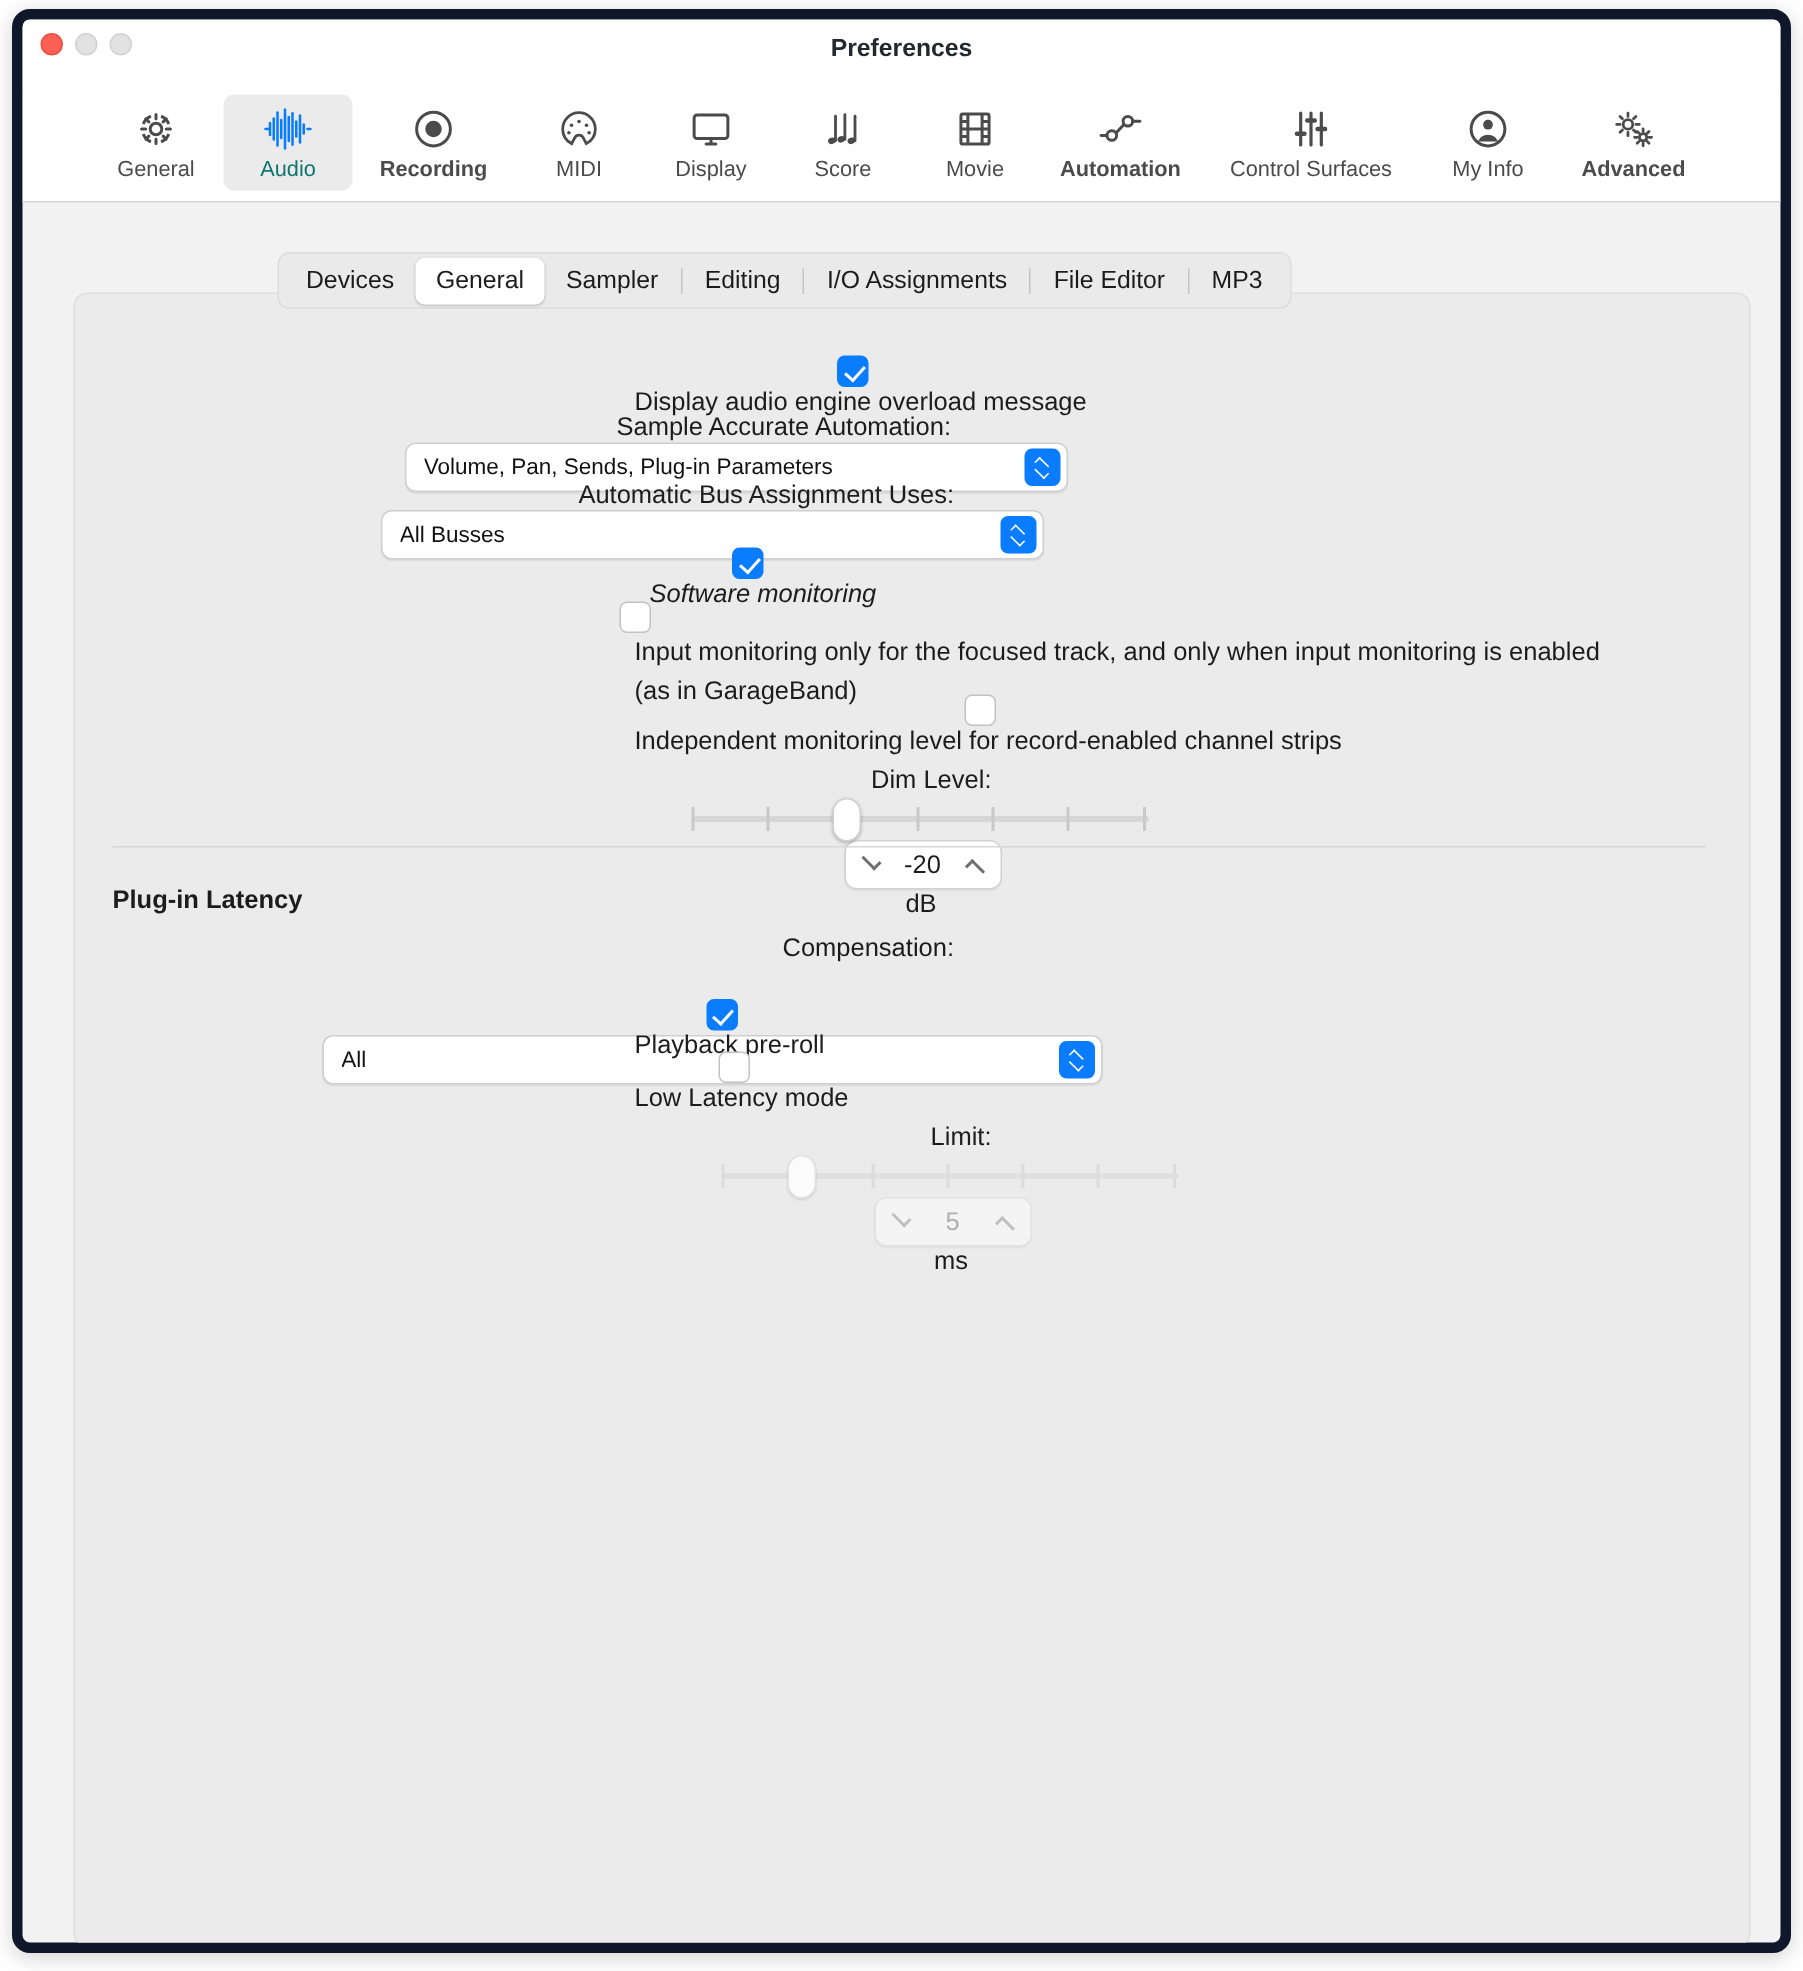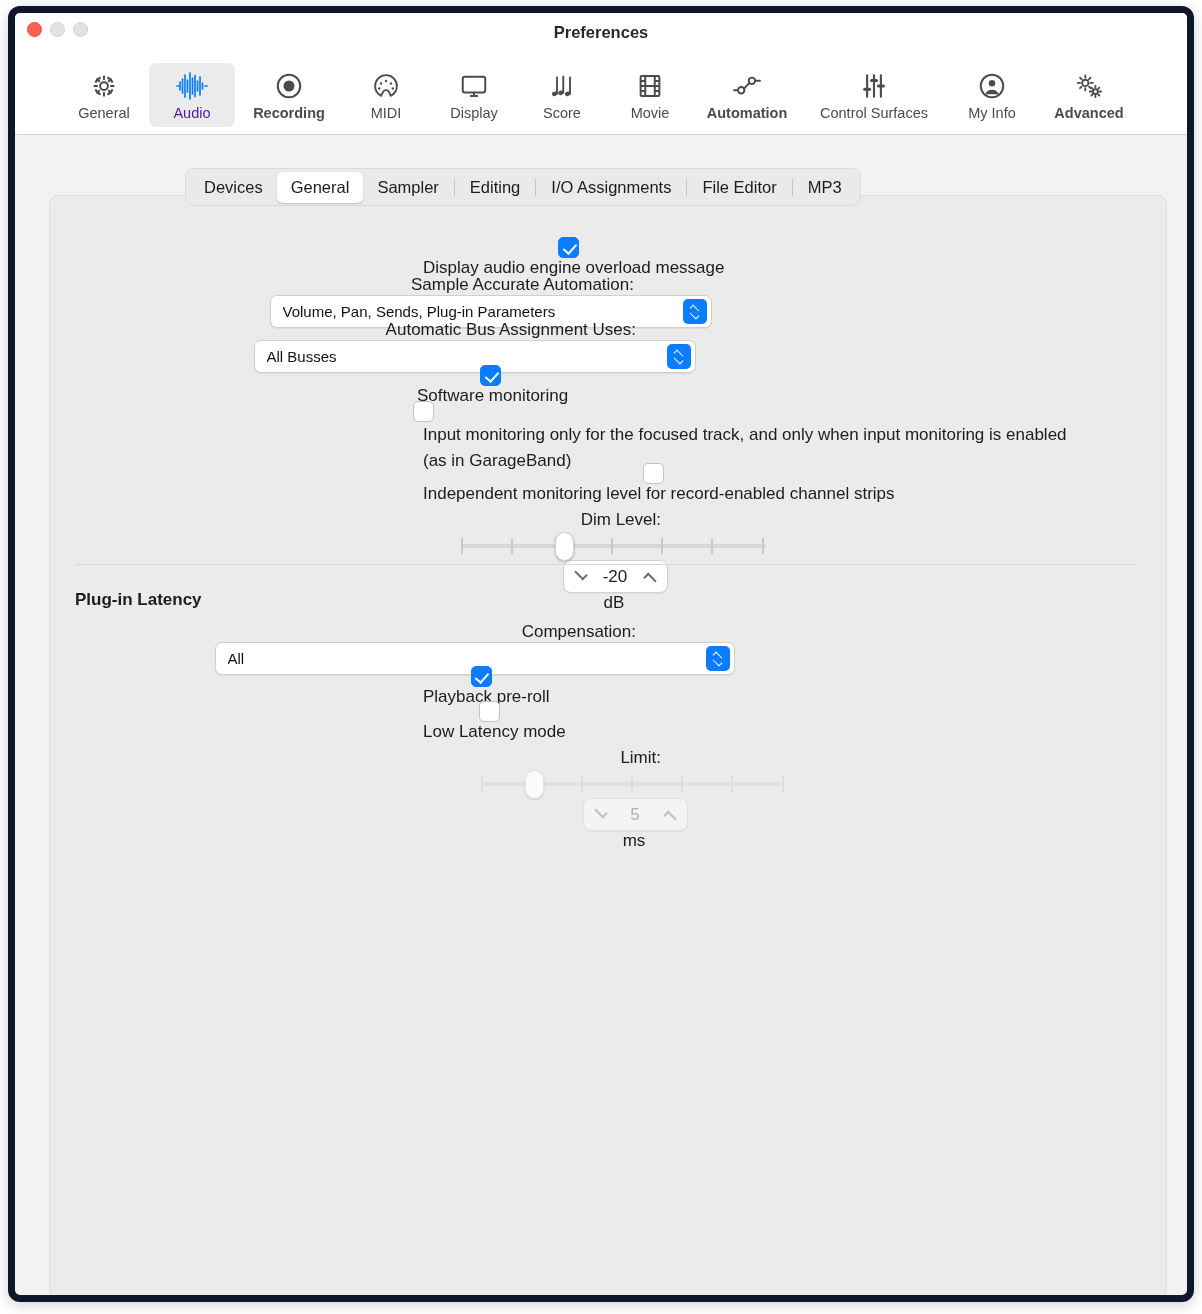--- a/index.html
+++ b/index.html
@@ -59,21 +59,21 @@
   }
   .tb-item.wide  { width: 146px; }
   .tb-item.wide2 { width: 104px; font-weight: bold; }
   .tb-item.selected { background: #ebebeb; }
   .tb-icon { height: 36px; display: flex; align-items: center; justify-content: center; }
   .tb-icon svg { display: block; }
   .tb-label {
     font-size: 14.5px; color: #4b4b4b; margin-top: 1px;
     white-space: nowrap;
   }
-  .tb-item.selected .tb-label { color: #4c1d95; }
+  .tb-item.selected .tb-label { color: #0f766e; }
   
   .tabbar {
     position: absolute;
     left: 170px; top: 155px;
     height: 38px;
     background: #eaeaea;
     border-radius: 8px;
     display: flex; align-items: center;
     padding: 3px 4px;
     z-index: 4;
@@ -430,21 +430,21 @@
       <span class="ptext">All Busses</span>
       <span class="chevbox">
           <i class="up"></i>
           <i class="down"></i>
         </span>
     </div>
   </div>
 
   <div class="row" style="left:398px; top:352px;">
     <div class="cb on"></div>
-    <span class="cbtext" style="margin-left:4px;">Software monitoring</span>
+    <span class="cbtext" style="margin-left:20px;font-style:italic;">Software monitoring</span>
   </div>
 
   <div class="row" style="left:398px; top:386px; width:680px; align-items:flex-start;">
     <div class="cb off" style="margin-top:2px;"></div>
     <span class="cbtext" style="margin-left:10px; line-height:1.5; display:block;">Input monitoring only for the focused track, and only when input monitoring is enabled (as in GarageBand)</span>
   </div>
 
   <div class="row" style="left:398px; top:450px;">
     <div class="cb off"></div>
     <span class="cbtext" style="margin-left:10px;">Independent monitoring level for record-enabled channel strips</span>
@@ -470,21 +470,21 @@
     </div>
     <span class="unit">dB</span>
   </div>
 
   <div class="divider" style="left:60px; top:551px; width:1062px;"></div>
 
   <div class="section-head" style="left:60px; top:577px;">Plug-in Latency</div>
 
   <div class="row" style="left:60px; top:609px; width:790px;">
     <span class="lbl" style="width:332px;">Compensation:</span>
-    <div class="popup" style="width:520px; margin-left:9px;">
+    <div class="popup" style="width:520px; margin-left:9px;margin-top:48px;">
       <span class="ptext">All</span>
       <span class="chevbox">
           <i class="up"></i>
           <i class="down"></i>
         </span>
     </div>
   </div>
 
   <div class="row" style="left:398px; top:653px;">
     <div class="cb on"></div>

